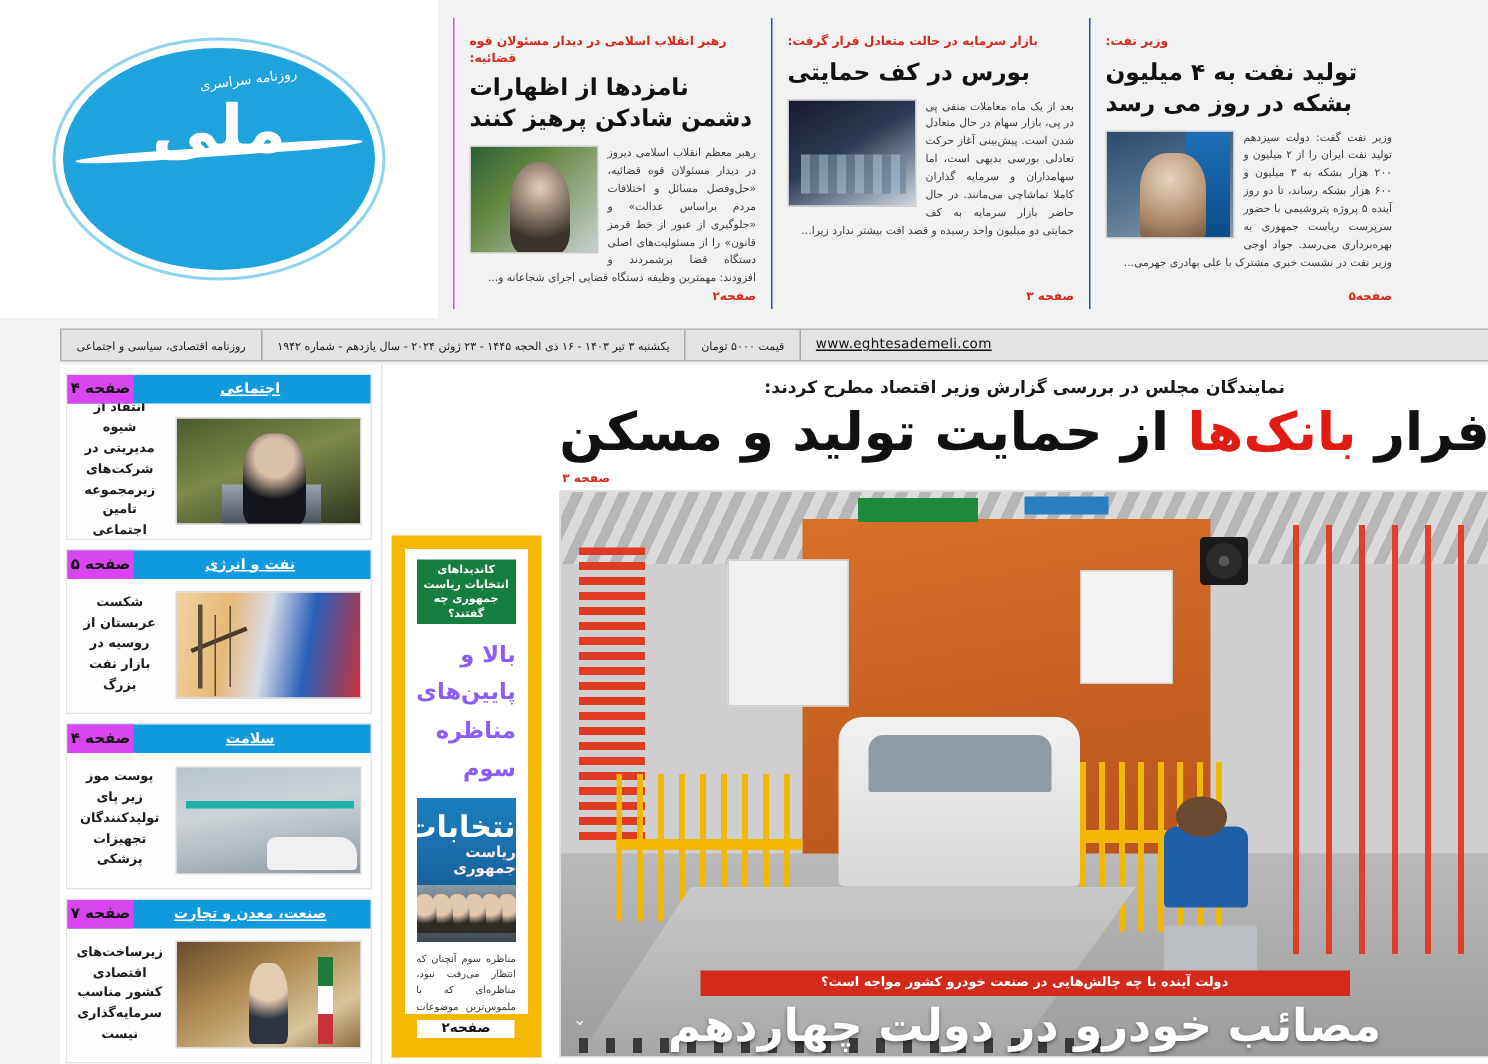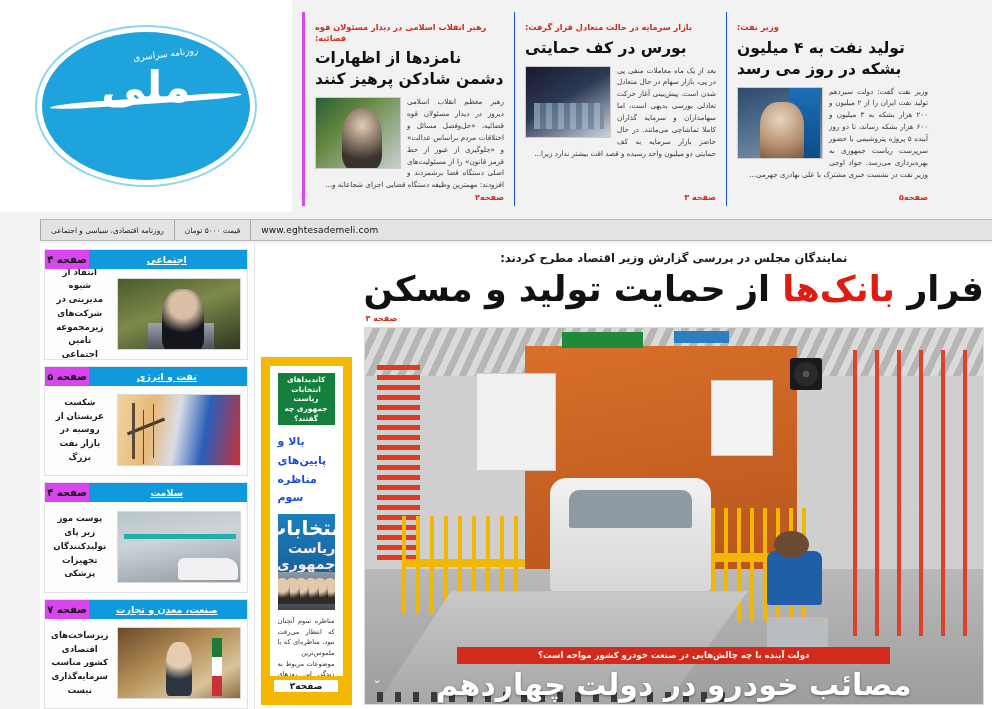--- a/index.html
+++ b/index.html
@@ -93,21 +93,21 @@
     gap: 0;
   }
   .teaser {
     width: 212px;
     background: #f2f2f2;
     padding: 10px 10px 6px 10px;
     border-left: 1px solid #1d4ed8;
     position: relative;
     height: 194px;
   }
-  .teaser:first-child { border-left: 3px solid #d946ef; }
+  .teaser:first-child { border-left: 1px solid #d946ef; }
   .teaser-kicker {
     color: #d32a1b;
     font-size: 8.2px;
     font-weight: bold;
     text-align: left;
     line-height: 1.3;
     margin-bottom: 5px;
     direction: rtl;
   }
   .teaser-title {
@@ -186,21 +186,21 @@
     font-size: 7.4px;
     color: #1a1a1a;
   }
   .infobar > div {
     padding: 0 10px;
     height: 100%;
     display: flex; align-items: center;
     white-space: nowrap;
   }
   .ib-sep { border-left: 1px solid #aaa; }
-  .ib-site { font-family: "DejaVu Sans", sans-serif; font-size: 9px; letter-spacing: .2px; color:#111; }
+  .ib-site { font-family: "DejaVu Sans", sans-serif; font-size: 9px; letter-spacing: .2px; color:#111;text-decoration:underline; }
   .ib-spacer { flex: 1; border: none !important; }
 
   
   .main {
     position: absolute;
     left: 40px; top: 243px;
     width: 952px; height: 466px;
     display: flex;
     flex-direction: row-reverse;
     background: #fff;
@@ -336,44 +336,44 @@
   .cc-kicker {
     background: #15803d;
     color: #fff;
     font-size: 7.4px;
     font-weight: bold;
     text-align: center;
     padding: 2px 3px;
     line-height: 1.3;
   }
   .cc-title {
-    font-size: 11px;
-    font-weight: bold;
-    text-align: left;
+    font-size: 15px;
+    font-weight: bold;
+    text-align: right;
     line-height: 1.7;
     margin: 8px 0 6px;
-    color: #1d4ed8;
+    color: #8b5cf6;
   }
   .cc-img {
     width: 100%; height: 96px;
     position: relative;
     overflow: hidden;
     background: #1f6fa8;
     flex: none;
   }
   .cc-img-band {
     position: absolute;
     left: 0; right: 0; top: 0; height: 60px;
     background: linear-gradient(180deg,#1c7fc0,#16629a);
     display: flex; flex-direction: column;
     align-items: center; justify-content: center;
     color: #fff;
   }
   .cc-b1 { font-size: 20px; font-weight: bold; letter-spacing: 1px; }
-  .cc-b2 { font-size: 14px; font-weight: bold; color:#ffe9ea; }
+  .cc-b2 { font-size: 10px; font-weight: bold; color:#ffe9ea; }
   .cc-faces {
     position: absolute;
     left: 0; right: 0; bottom: 0; height: 38px;
     display: flex;
   }
   .cc-face { flex: 1; position: relative; background: linear-gradient(180deg,#8c9aa6,#3d4750); }
   .cc-face::after {
     content:''; position:absolute; left:50%; top:6px; transform:translateX(-50%);
     width:16px; height:26px; border-radius:45% 45% 20% 20%;
     background: radial-gradient(circle at 50% 28%, #e2c8ad 0 34%, #2e2a26 62%);
@@ -559,20 +559,21 @@
         <div class="teaser-thumb th-oil"></div>
         <div class="teaser-body">وزیر نفت گفت: دولت سیزدهم تولید نفت ایران را از ۲ میلیون و ۲۰۰ هزار بشکه به ۳ میلیون و ۶۰۰ هزار بشکه رساند، تا دو روز آینده ۵ پروژه پتروشیمی با حضور سرپرست ریاست جمهوری به بهره‌برداری می‌رسد. جواد اوجی وزیر نفت در نشست خبری مشترک با علی بهادری جهرمی...</div>
         <div class="teaser-page">صفحه۵</div>
       </div>
 
     </div>
   </div>
 
   <div class="infobar">
     <div class="ib-sep">روزنامه اقتصادی، سیاسی و اجتماعی</div>
+    <div class="ib-sep">یکشنبه ۳ تیر ۱۴۰۳ - ۱۶ ذی الحجه ۱۴۴۵ - ۲۳ ژوئن ۲۰۲۴ - سال یازدهم - شماره ۱۹۴۲</div>
     <div class="ib-sep">قیمت ۵۰۰۰ تومان</div>
     <div class="ib-sep ib-site">www.eghtesademeli.com</div>
     <div class="ib-spacer"></div>
   </div>
 
   <div class="main">
 
     <div class="sidebar">
 
       <div class="sb-card">

